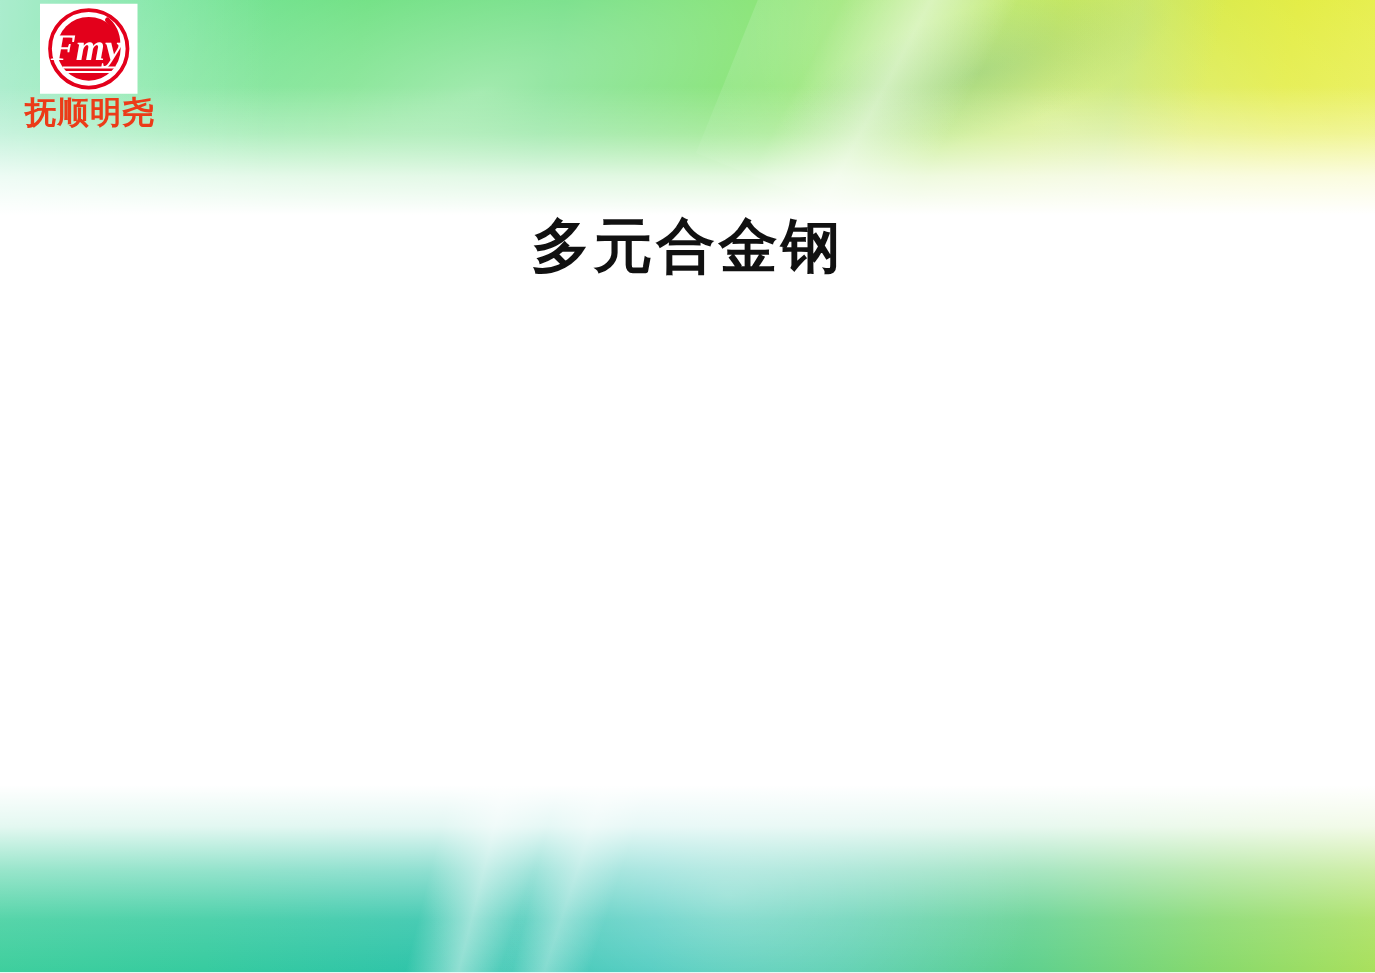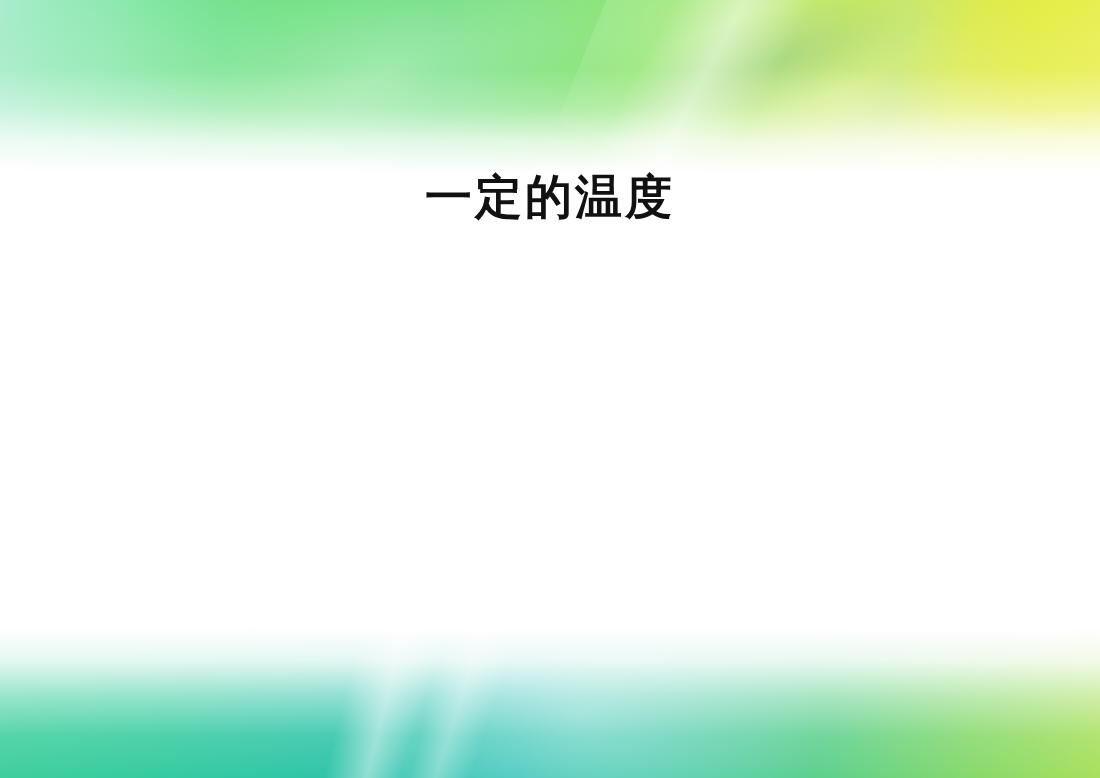--- a/index.html
+++ b/index.html
@@ -278,18 +278,31 @@
   </div>
 
   <div class="band-bottom">
     <div class="layer-base"></div>
     <div class="layer-glow"></div>
     <div class="layer-streak-a"></div>
     <div class="layer-streak-b"></div>
     <div class="layer-fade"></div>
   </div>
 
+  <div class="logo-block">
+    <div class="logo-mark">
+      <svg width="70" height="66" viewBox="0 0 70 66" aria-hidden="true">
+        <ellipse cx="35" cy="33" rx="31" ry="31" fill="none" stroke="#e3001b" stroke-width="3"></ellipse>
+        <ellipse cx="35" cy="33" rx="25.5" ry="25.5" fill="#e3001b"></ellipse>
+        <path d="M 50 10 A 27 27 0 0 1 58 33" fill="none" stroke="#e3001b" stroke-width="4" stroke-linecap="round"></path>
+        <text x="33" y="42" font-family="'Liberation Serif', serif" font-size="30" font-style="italic" font-weight="bold" fill="#ffffff" text-anchor="middle">Fmy</text>
+        <line x1="14" y1="48" x2="56" y2="48" stroke="#ffffff" stroke-width="1.6"></line>
+        <line x1="14" y1="51.5" x2="56" y2="51.5" stroke="#ffffff" stroke-width="1.6"></line>
+      </svg>
+    </div>
+    <div class="logo-wordmark">抚顺明尧</div>
+  </div>
 
   <div class="content">
-    <div class="slide-title">一定的温度</div>
+    <div class="slide-title">多元合金钢</div>
   </div>
 
 </div>
 
 </body></html>

